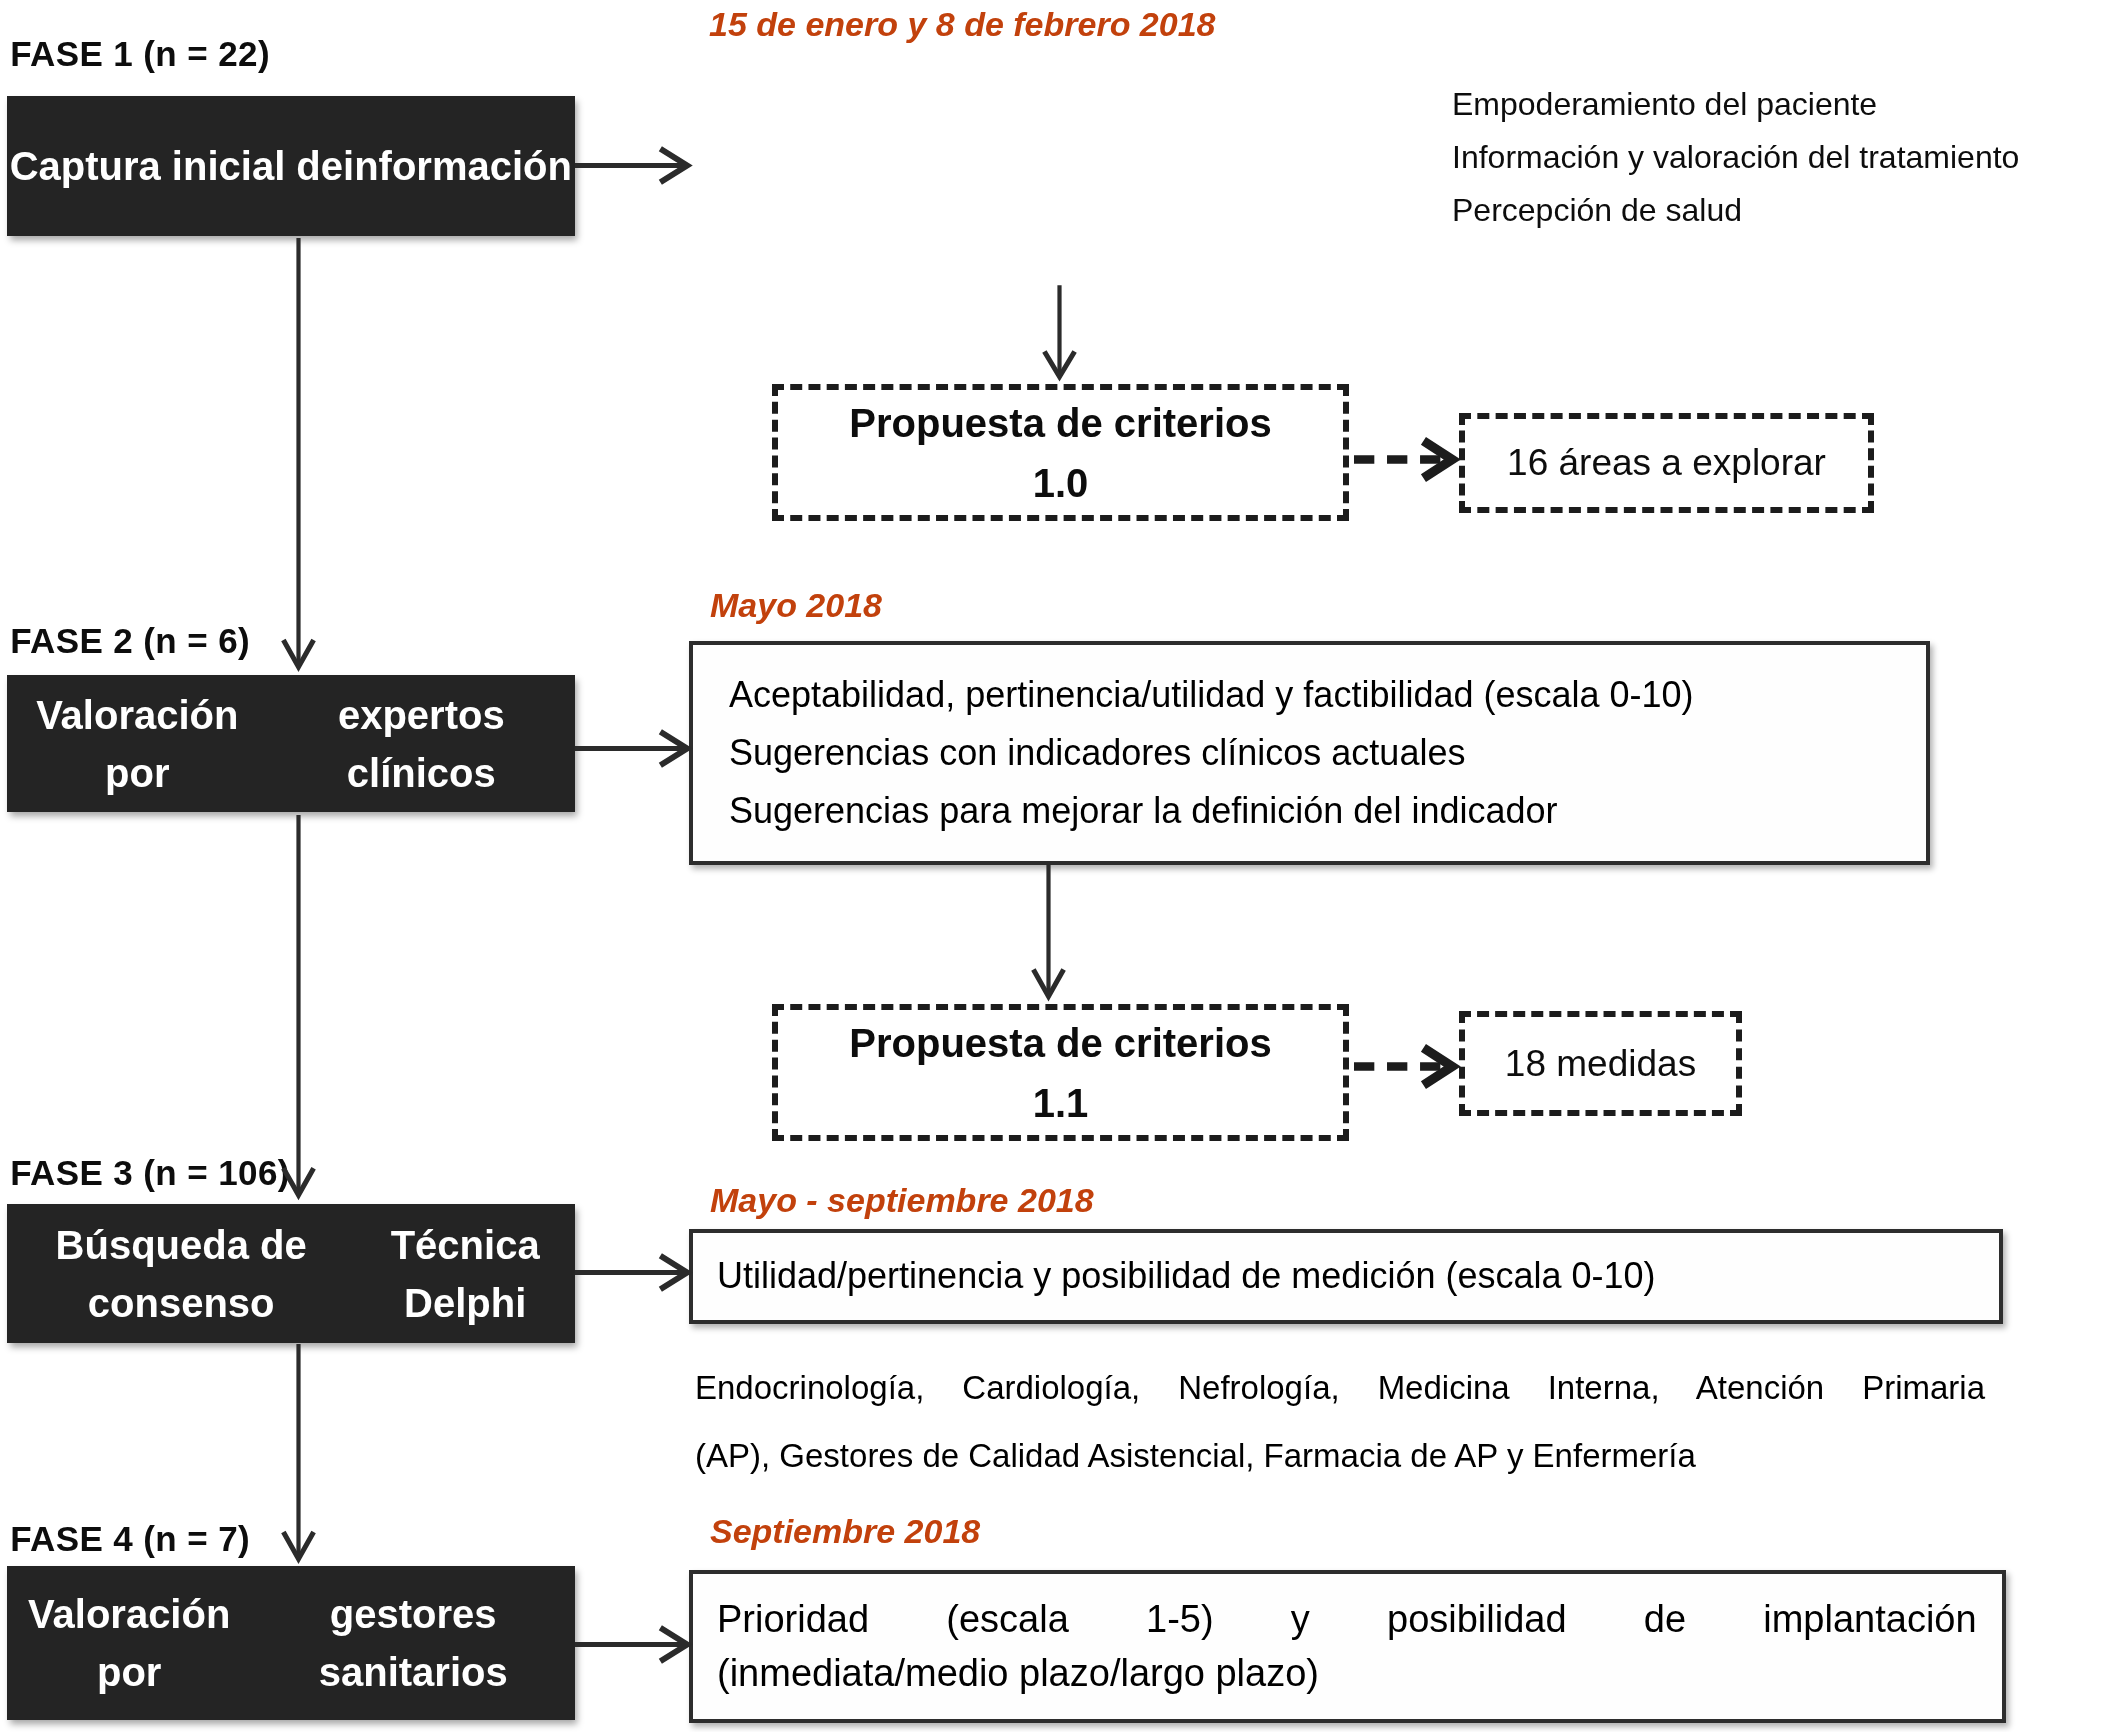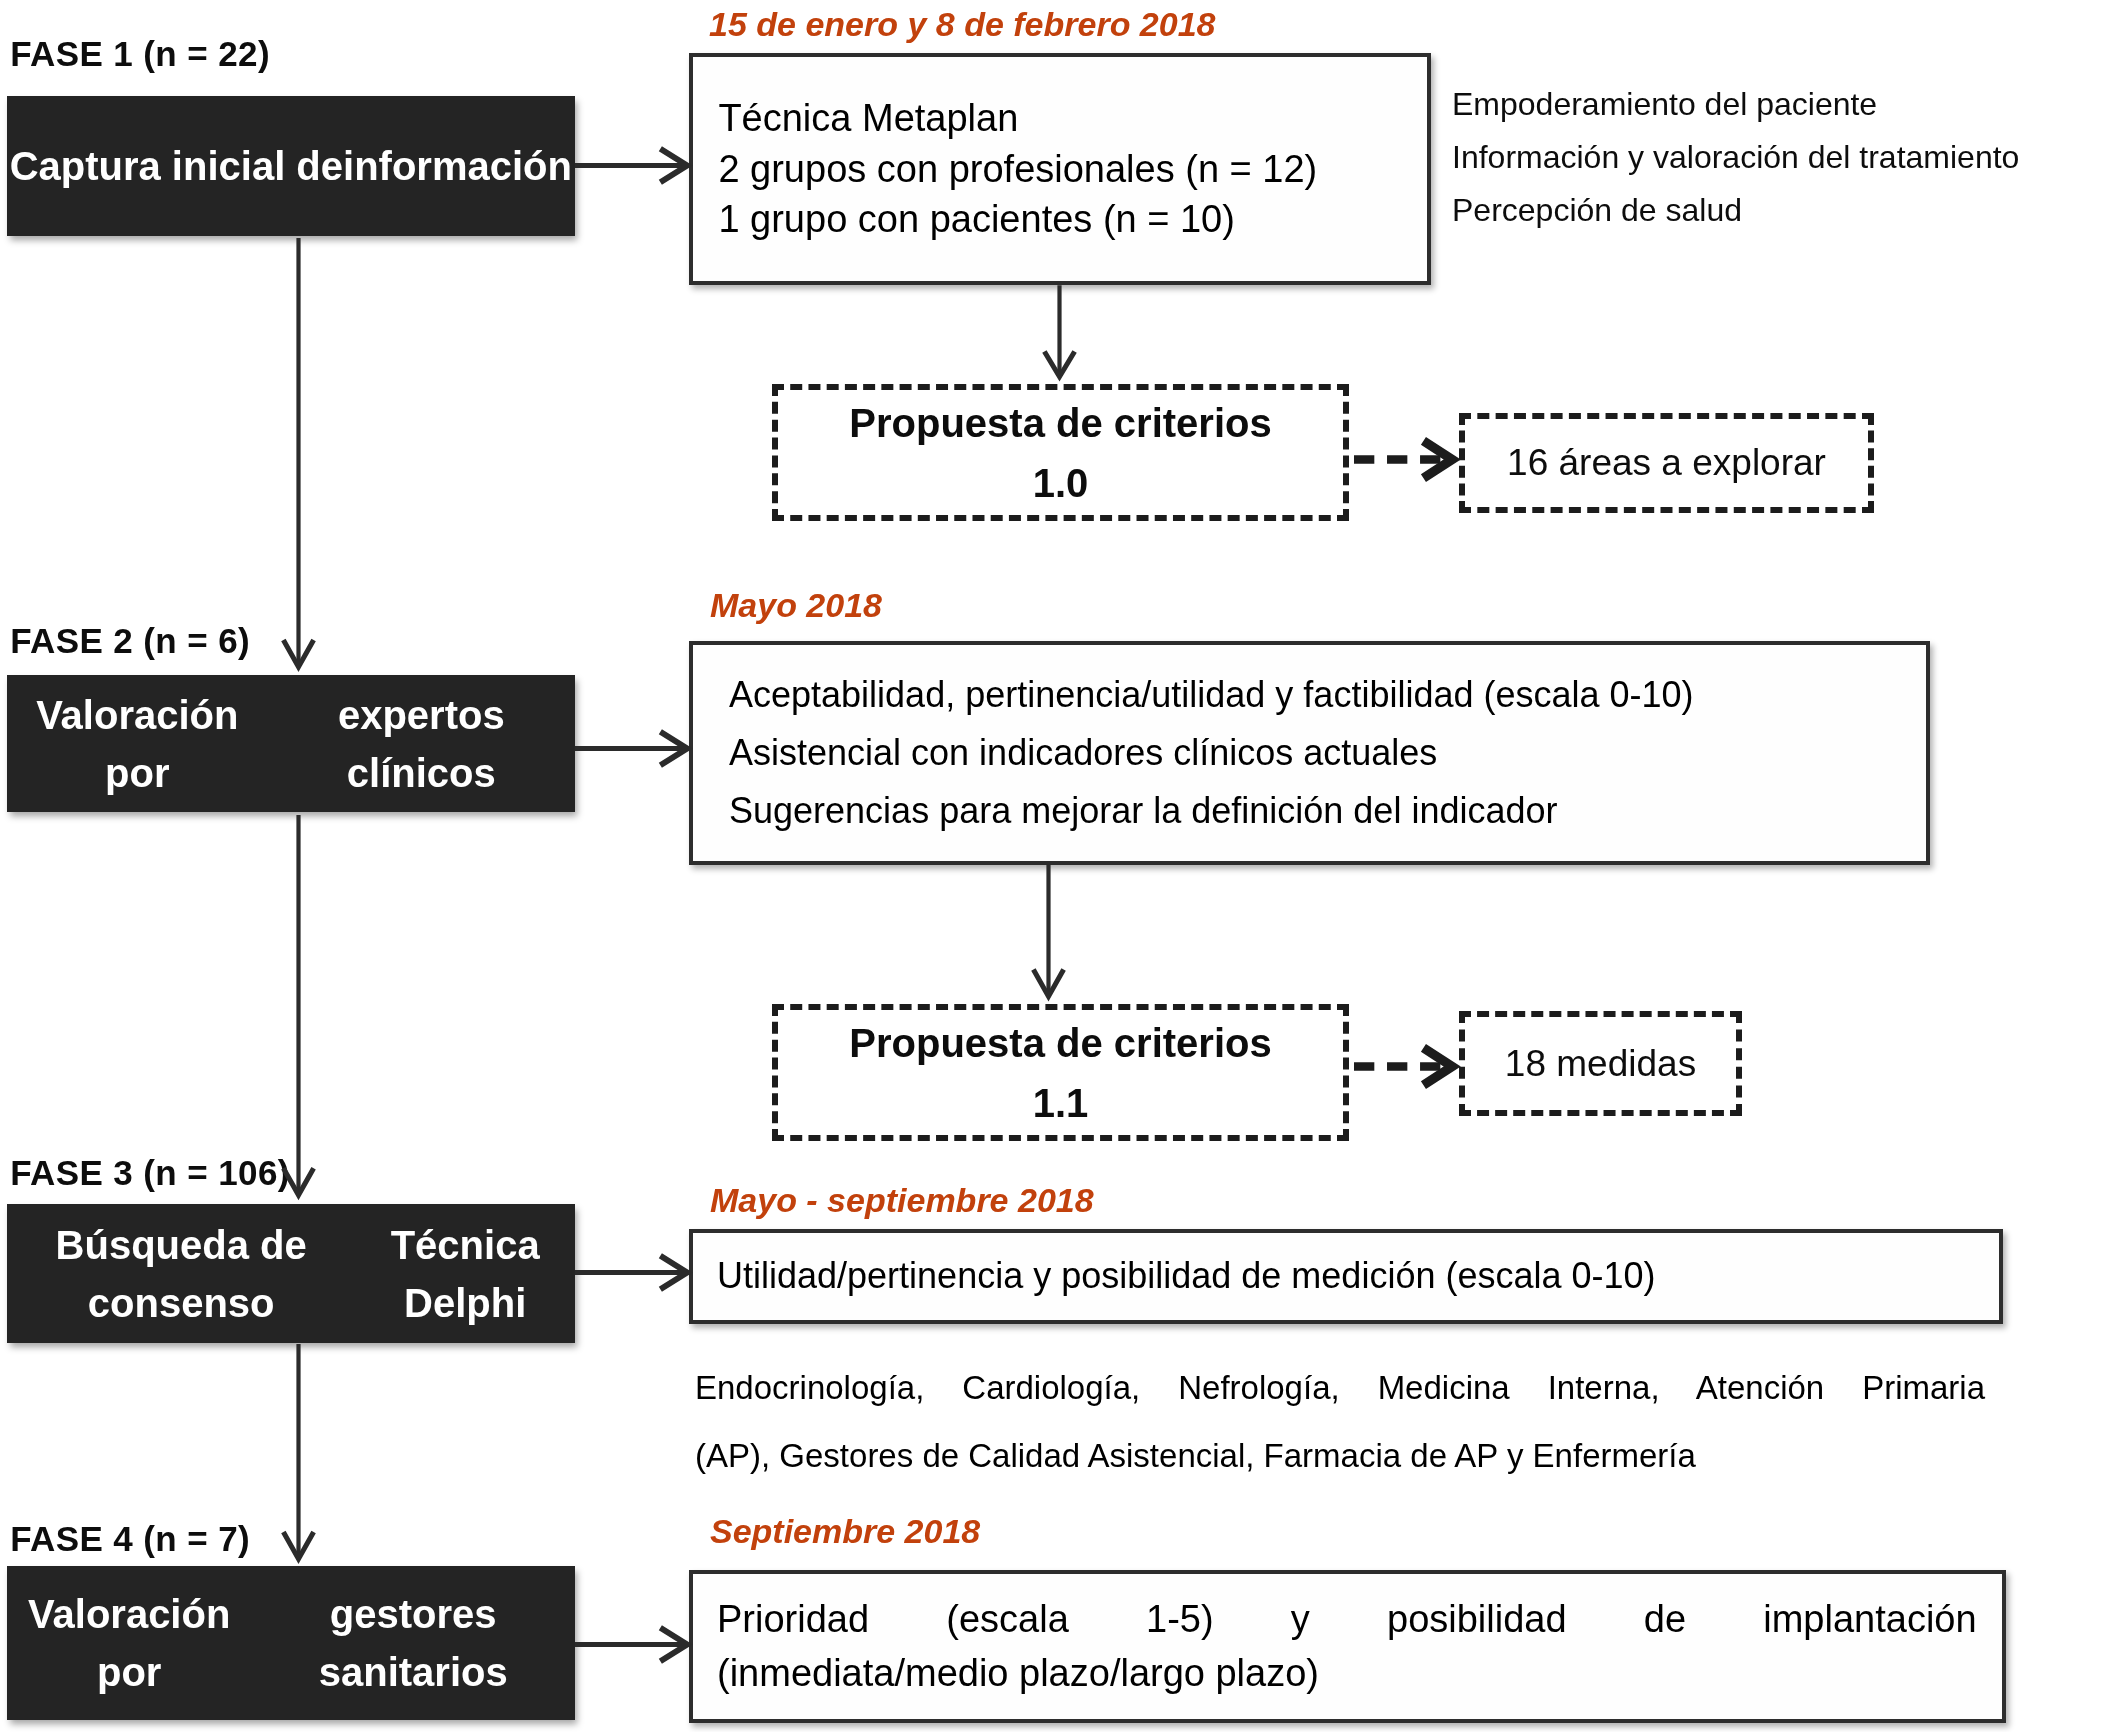--- a/index.html
+++ b/index.html
@@ -54,25 +54,20 @@
 
   <div class="abs fase-label" style="left:10.2px;top:34px;">FASE 1 (n = 22)</div>
 
   <div class="abs stage-box" style="left:6.8px;top:96px;width:568px;height:140px;">
     <div>Captura inicial de</div>
     <div>información</div>
   </div>
 
   <div class="abs date-label" style="left:709px;top:5.1px;">15 de enero y 8 de febrero 2018</div>
 
-  <div class="abs wbox" style="left:689px;top:53px;width:742px;height:232px;padding-left:25.4px;font-size:38px;line-height:1.33;">
-    <div class="ln">Técnica Metaplan</div>
-    <div class="ln">2 grupos con profesionales (n = 12)</div>
-    <div class="ln">1 grupo con pacientes (n = 10)</div>
-  </div>
 
   <div class="abs side-notes" style="left:1452px;top:78px;">
     <div>Empoderamiento del paciente</div>
     <div>Información y valoración del tratamiento</div>
     <div>Percepción de salud</div>
   </div>
 
   <div class="abs dashed-box" style="left:772px;top:384px;width:577px;height:137px;">
     <div class="proposal-title">Propuesta de criterios</div>
     <div class="proposal-version">1.0</div>
@@ -86,21 +81,21 @@
 
   <div class="abs stage-box" style="left:6.8px;top:675px;width:568px;height:137px;">
     <div>Valoración por</div>
     <div>expertos clínicos</div>
   </div>
 
   <div class="abs date-label" style="left:710px;top:586px;">Mayo 2018</div>
 
   <div class="abs wbox" style="left:689px;top:641px;width:1241px;height:224px;padding-left:36px;">
     <div class="ln">Aceptabilidad, pertinencia/utilidad y factibilidad (escala 0-10)</div>
-    <div class="ln">Asistencial con indicadores clínicos actuales</div>
+    <div class="ln">Sugerencias con indicadores clínicos actuales</div>
     <div class="ln">Sugerencias para mejorar la definición del indicador</div>
   </div>
 
   <div class="abs dashed-box" style="left:772px;top:1004px;width:577px;height:137px;">
     <div class="proposal-title">Propuesta de criterios</div>
     <div class="proposal-version">1.1</div>
   </div>
 
   <div class="abs dashed-box" style="left:1459px;top:1011px;width:283px;height:105px;">
     <div class="outcome-text">18 medidas</div>

